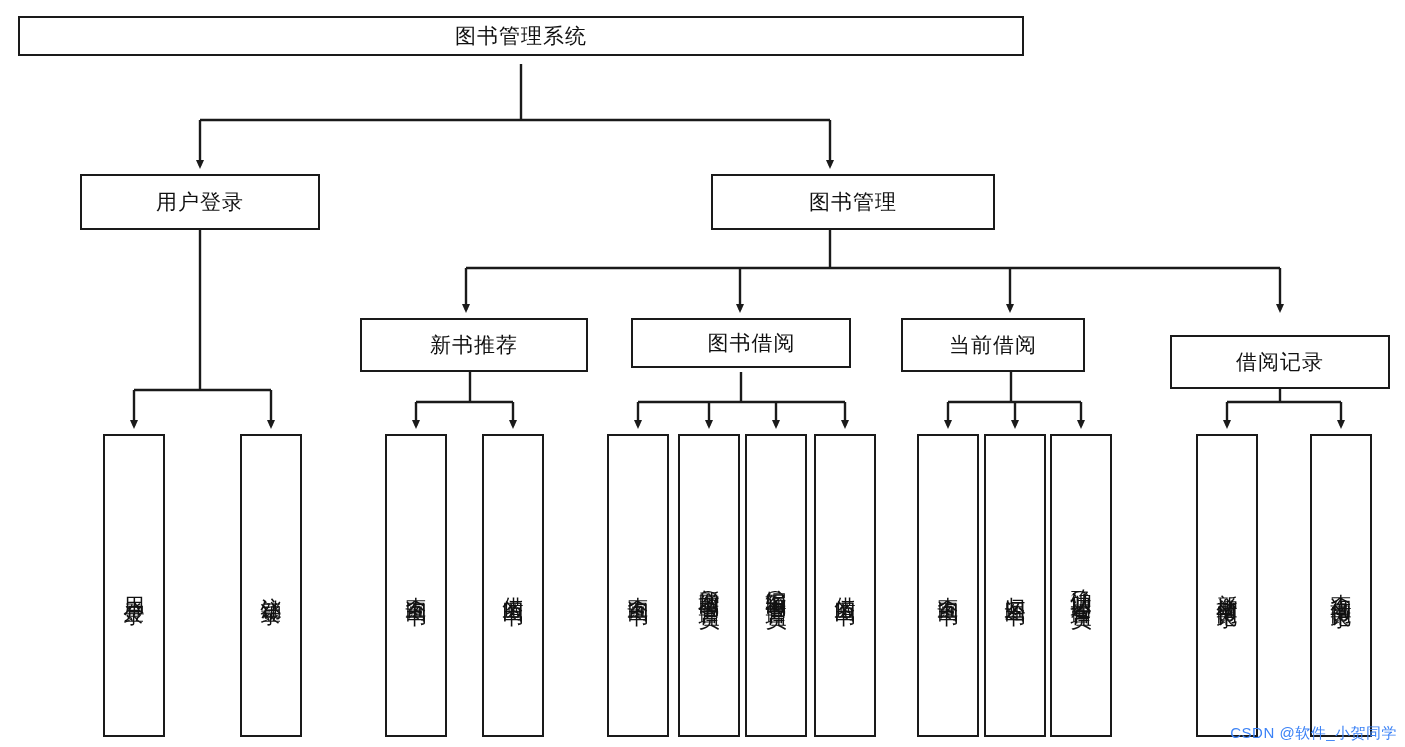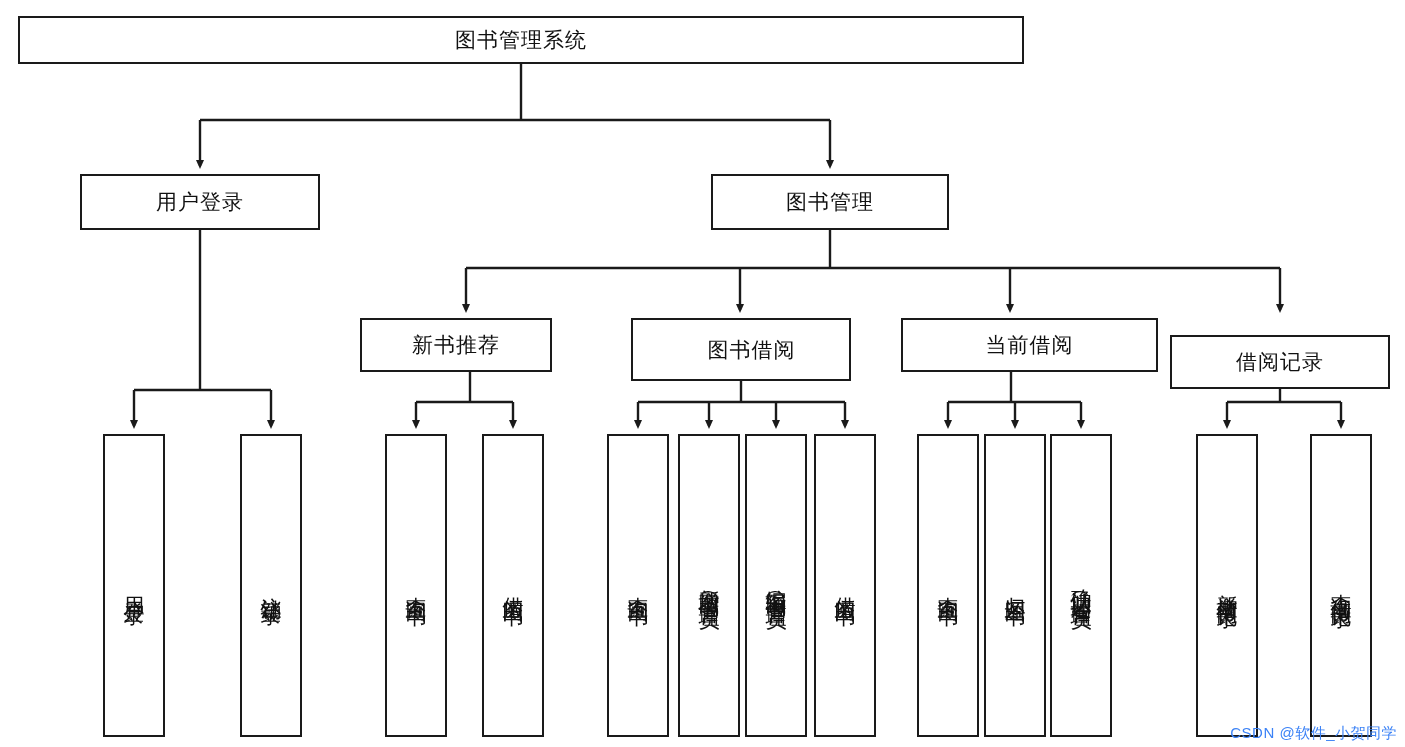--- a/index.html
+++ b/index.html
@@ -111,38 +111,38 @@
       <path d="M1015,402 L1015,426" marker-end="url(#arrow)"></path>
       <path d="M1081,402 L1081,426" marker-end="url(#arrow)"></path>
 
       <path d="M1280,372 L1280,402"></path>
       <path d="M1227,402 L1341,402"></path>
       <path d="M1227,402 L1227,426" marker-end="url(#arrow)"></path>
       <path d="M1341,402 L1341,426" marker-end="url(#arrow)"></path>
     </g>
   </svg>
 
-  <div class="node" style="left:18px;top:16px;width:1006px;height:48px;">
+  <div class="node" style="left:18px;top:16px;width:1006px;height:40px;">
     <span class="label">图书管理系统</span>
   </div>
 
   <div class="node" style="left:80px;top:174px;width:240px;height:56px;">
     <span class="label">用户登录</span>
   </div>
-  <div class="node" style="left:711px;top:174px;width:238px;height:56px;">
+  <div class="node" style="left:711px;top:174px;width:284px;height:56px;">
     <span class="label">图书管理</span>
   </div>
 
-  <div class="node" style="left:360px;top:318px;width:192px;height:54px;">
+  <div class="node" style="left:360px;top:318px;width:228px;height:54px;">
     <span class="label">新书推荐</span>
   </div>
-  <div class="node" style="left:631px;top:318px;width:220px;height:63px;padding-left:21px;">
+  <div class="node" style="left:631px;top:318px;width:220px;height:50px;padding-left:21px;">
     <span class="label">图书借阅</span>
   </div>
-  <div class="node" style="left:901px;top:318px;width:257px;height:54px;">
+  <div class="node" style="left:901px;top:318px;width:184px;height:54px;">
     <span class="label">当前借阅</span>
   </div>
   <div class="node" style="left:1170px;top:318px;width:220px;height:54px;margin-top:17px;">
     <span class="label">借阅记录</span>
   </div>
 
   <div class="node vertical" style="left:103px;top:434px;width:62px;height:303px;">
     <span class="label">用户登录</span>
   </div>
   <div class="node vertical" style="left:240px;top:434px;width:62px;height:303px;">

